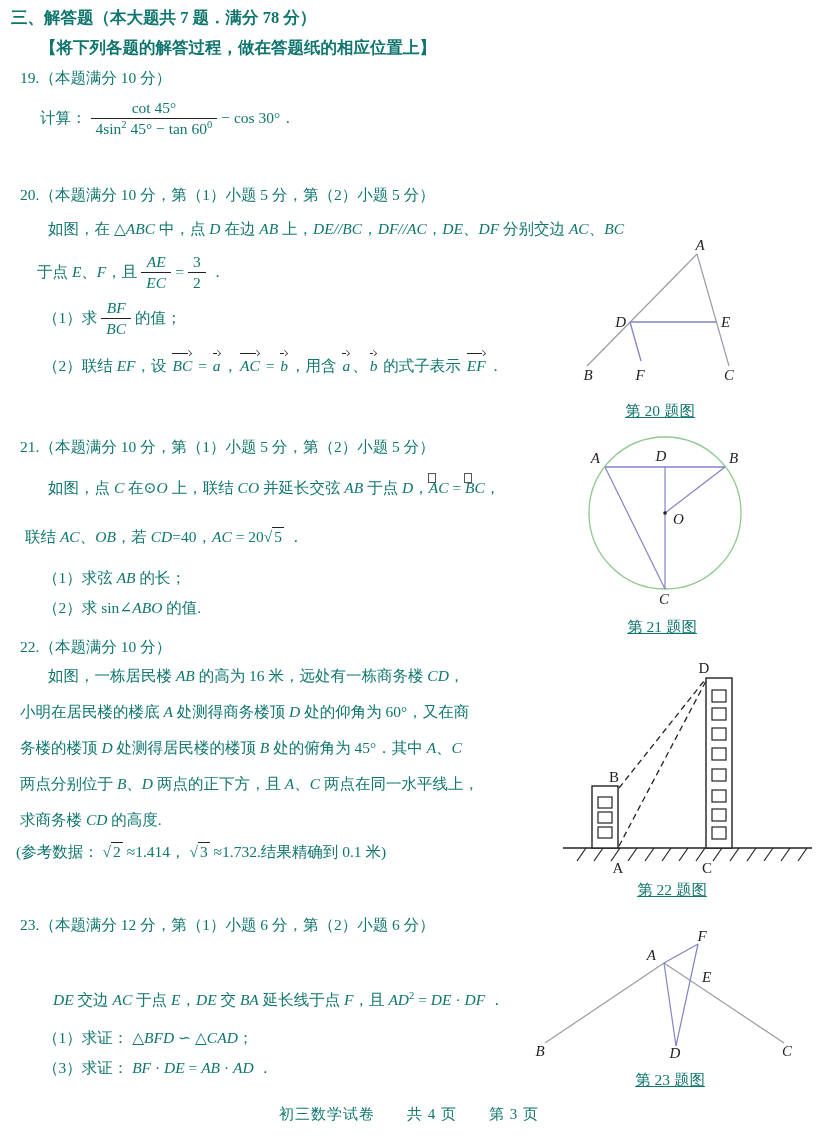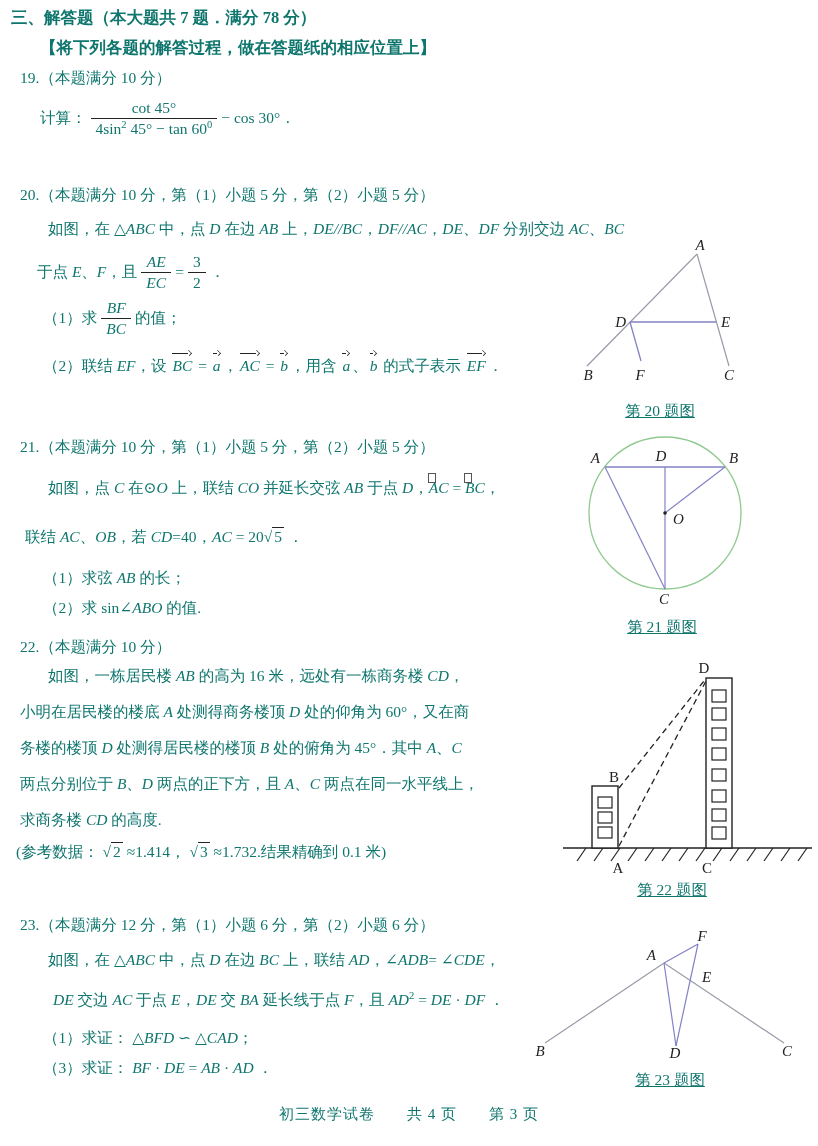--- a/index.html
+++ b/index.html
@@ -150,21 +150,20 @@
     <line x1="619" y1="846" x2="706" y2="681" stroke="#222" stroke-width="1.3" stroke-dasharray="6 4"></line>
     <line x1="619" y1="788" x2="704" y2="681" stroke="#222" stroke-width="1.3" stroke-dasharray="6 4"></line>
     <text class="flabel" style="font-style:normal;" x="704" y="673" text-anchor="middle">D</text>
     <text class="flabel" style="font-style:normal;" x="614" y="782" text-anchor="middle">B</text>
     <text class="flabel" style="font-style:normal;" x="618" y="873" text-anchor="middle">A</text>
     <text class="flabel" style="font-style:normal;" x="707" y="873" text-anchor="middle">C</text>
   </svg>
   <div class="caption" style="left:607px;top:880px;">第 22 题图</div>
 
   <div class="tline" style="left:20px;top:915px;">23.（本题满分 12 分，第（1）小题 6 分，第（2）小题 6 分）</div>
-  <div class="tline" style="left:48px;top:950px;"><span>如图，在 △</span><span class="it">ABC</span><span> 中，点 </span><span class="it">D</span><span> 在边 </span><span class="it">BC</span><span> 上，联结 </span><span class="it">AD</span><span>，∠</span><span class="it">ADB</span><span>= ∠</span><span class="it">CDE</span><span>，</span></div>
   <div class="tline" style="left:53px;top:990px;"><span class="it">DE</span><span> 交边 </span><span class="it">AC</span><span> 于点 </span><span class="it">E</span><span>，</span><span class="it">DE</span><span> 交 </span><span class="it">BA</span><span> 延长线于点 </span><span class="it">F</span><span>，且 </span><span class="it">AD</span><span class="sup">2</span><span> = </span><span class="it">DE</span><span> · </span><span class="it">DF</span><span> ．</span></div>
   <div class="tline" style="left:43px;top:1028px;"><span>（1）求证： △</span><span class="it">BFD</span><span> ∽ △</span><span class="it">CAD</span><span>；</span></div>
   <div class="tline" style="left:43px;top:1058px;"><span>（3）求证： </span><span class="it">BF</span><span> · </span><span class="it">DE</span><span> = </span><span class="it">AB</span><span> · </span><span class="it">AD</span><span> ．</span></div>
 
   <svg style="left:523px;top:928px;" width="294" height="134" viewBox="523 928 294 134">
     <line x1="545" y1="1043" x2="664" y2="963" stroke="#9a9aa8" stroke-width="1.2"></line>
     <line x1="784" y1="1043" x2="664" y2="963" stroke="#9a9aa8" stroke-width="1.2"></line>
     <line x1="664" y1="963" x2="698" y2="944" stroke="#8282c6" stroke-width="1.2"></line>
     <line x1="664" y1="963" x2="676" y2="1046" stroke="#8282c6" stroke-width="1.2"></line>
     <line x1="698" y1="944" x2="676" y2="1046" stroke="#8282c6" stroke-width="1.2"></line>

